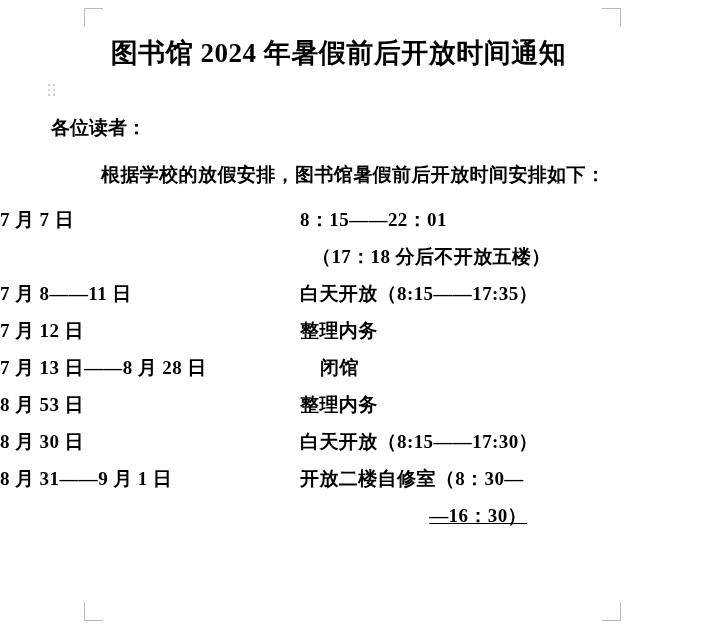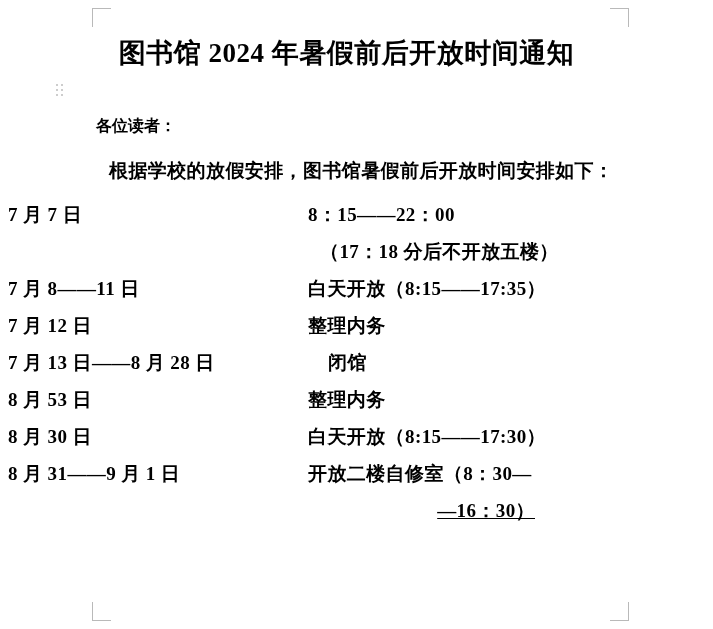--- a/index.html
+++ b/index.html
@@ -49,38 +49,37 @@
   }
 
   .page {
     position: absolute;
     left: 0;
     top: 0;
     width: 677px;
     height: 629px;
     padding: 0;
     box-sizing: border-box;
-    margin-left: 8px;
   }
 
   .doc-title {
     text-align: center;
     font-size: 27px;
     font-weight: bold;
     letter-spacing: 0.5px;
     margin: 0;
     padding-top: 36px;
     line-height: 1.3;
   }
 
   .salutation {
-    font-size: 16px;
+    font-size: 19px;
     font-weight: bold;
     margin: 0;
-    padding-left: 88px;
+    padding-left: 51px;
     padding-top: 42px;
     line-height: 1.6;
   }
 
   .intro {
     font-size: 19px;
     font-weight: bold;
     margin: 0;
     padding-left: 57px;
     padding-top: 16px;
@@ -144,21 +143,21 @@
   <h1 class="doc-title">图书馆 2024 年暑假前后开放时间通知</h1>
 
   <p class="salutation">各位读者：</p>
 
   <p class="intro">根据学校的放假安排，图书馆暑假前后开放时间安排如下：</p>
 
   <ul class="schedule">
 
     <li class="row">
       <span class="date">7 月 7 日</span>
-      <span class="detail">8：15——22：00</span>
+      <span class="detail">8：15——22：01</span>
     </li>
 
     <li class="row cont">
       <span class="date"></span>
       <span class="detail">（17：18 分后不开放五楼）</span>
     </li>
 
     <li class="row">
       <span class="date">7 月 8——11 日</span>
       <span class="detail">白天开放（8:15——17:35）</span>

